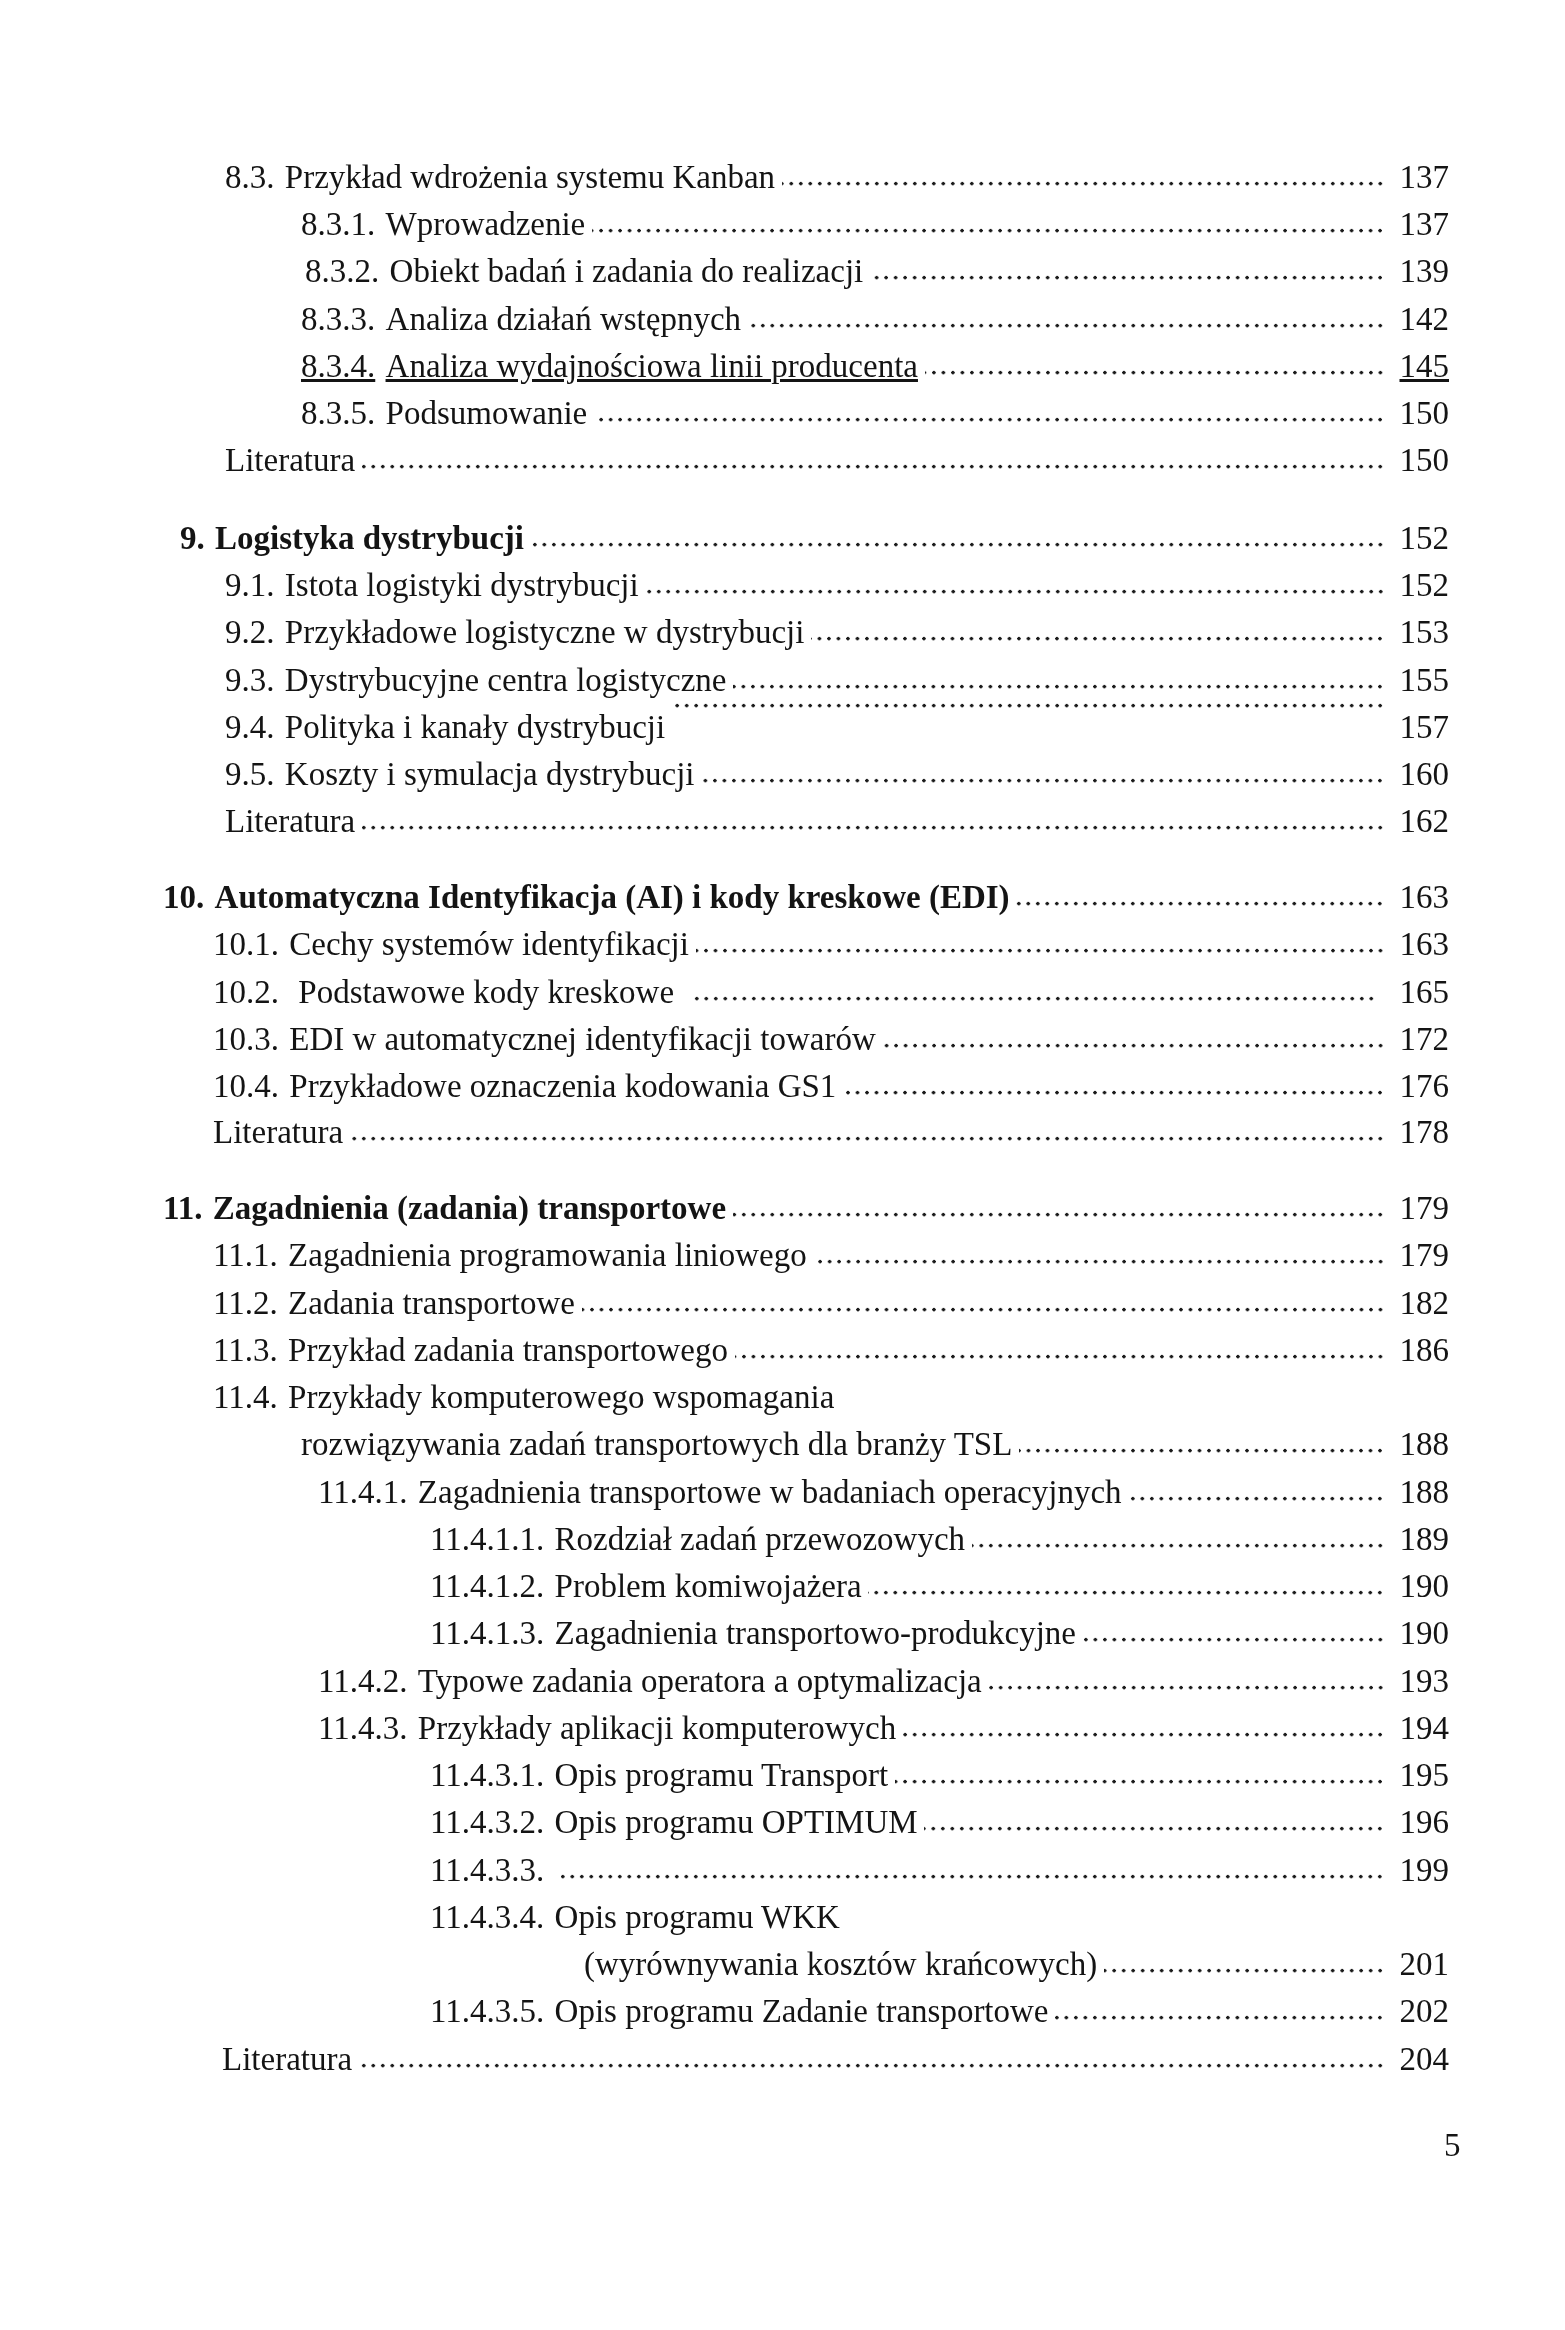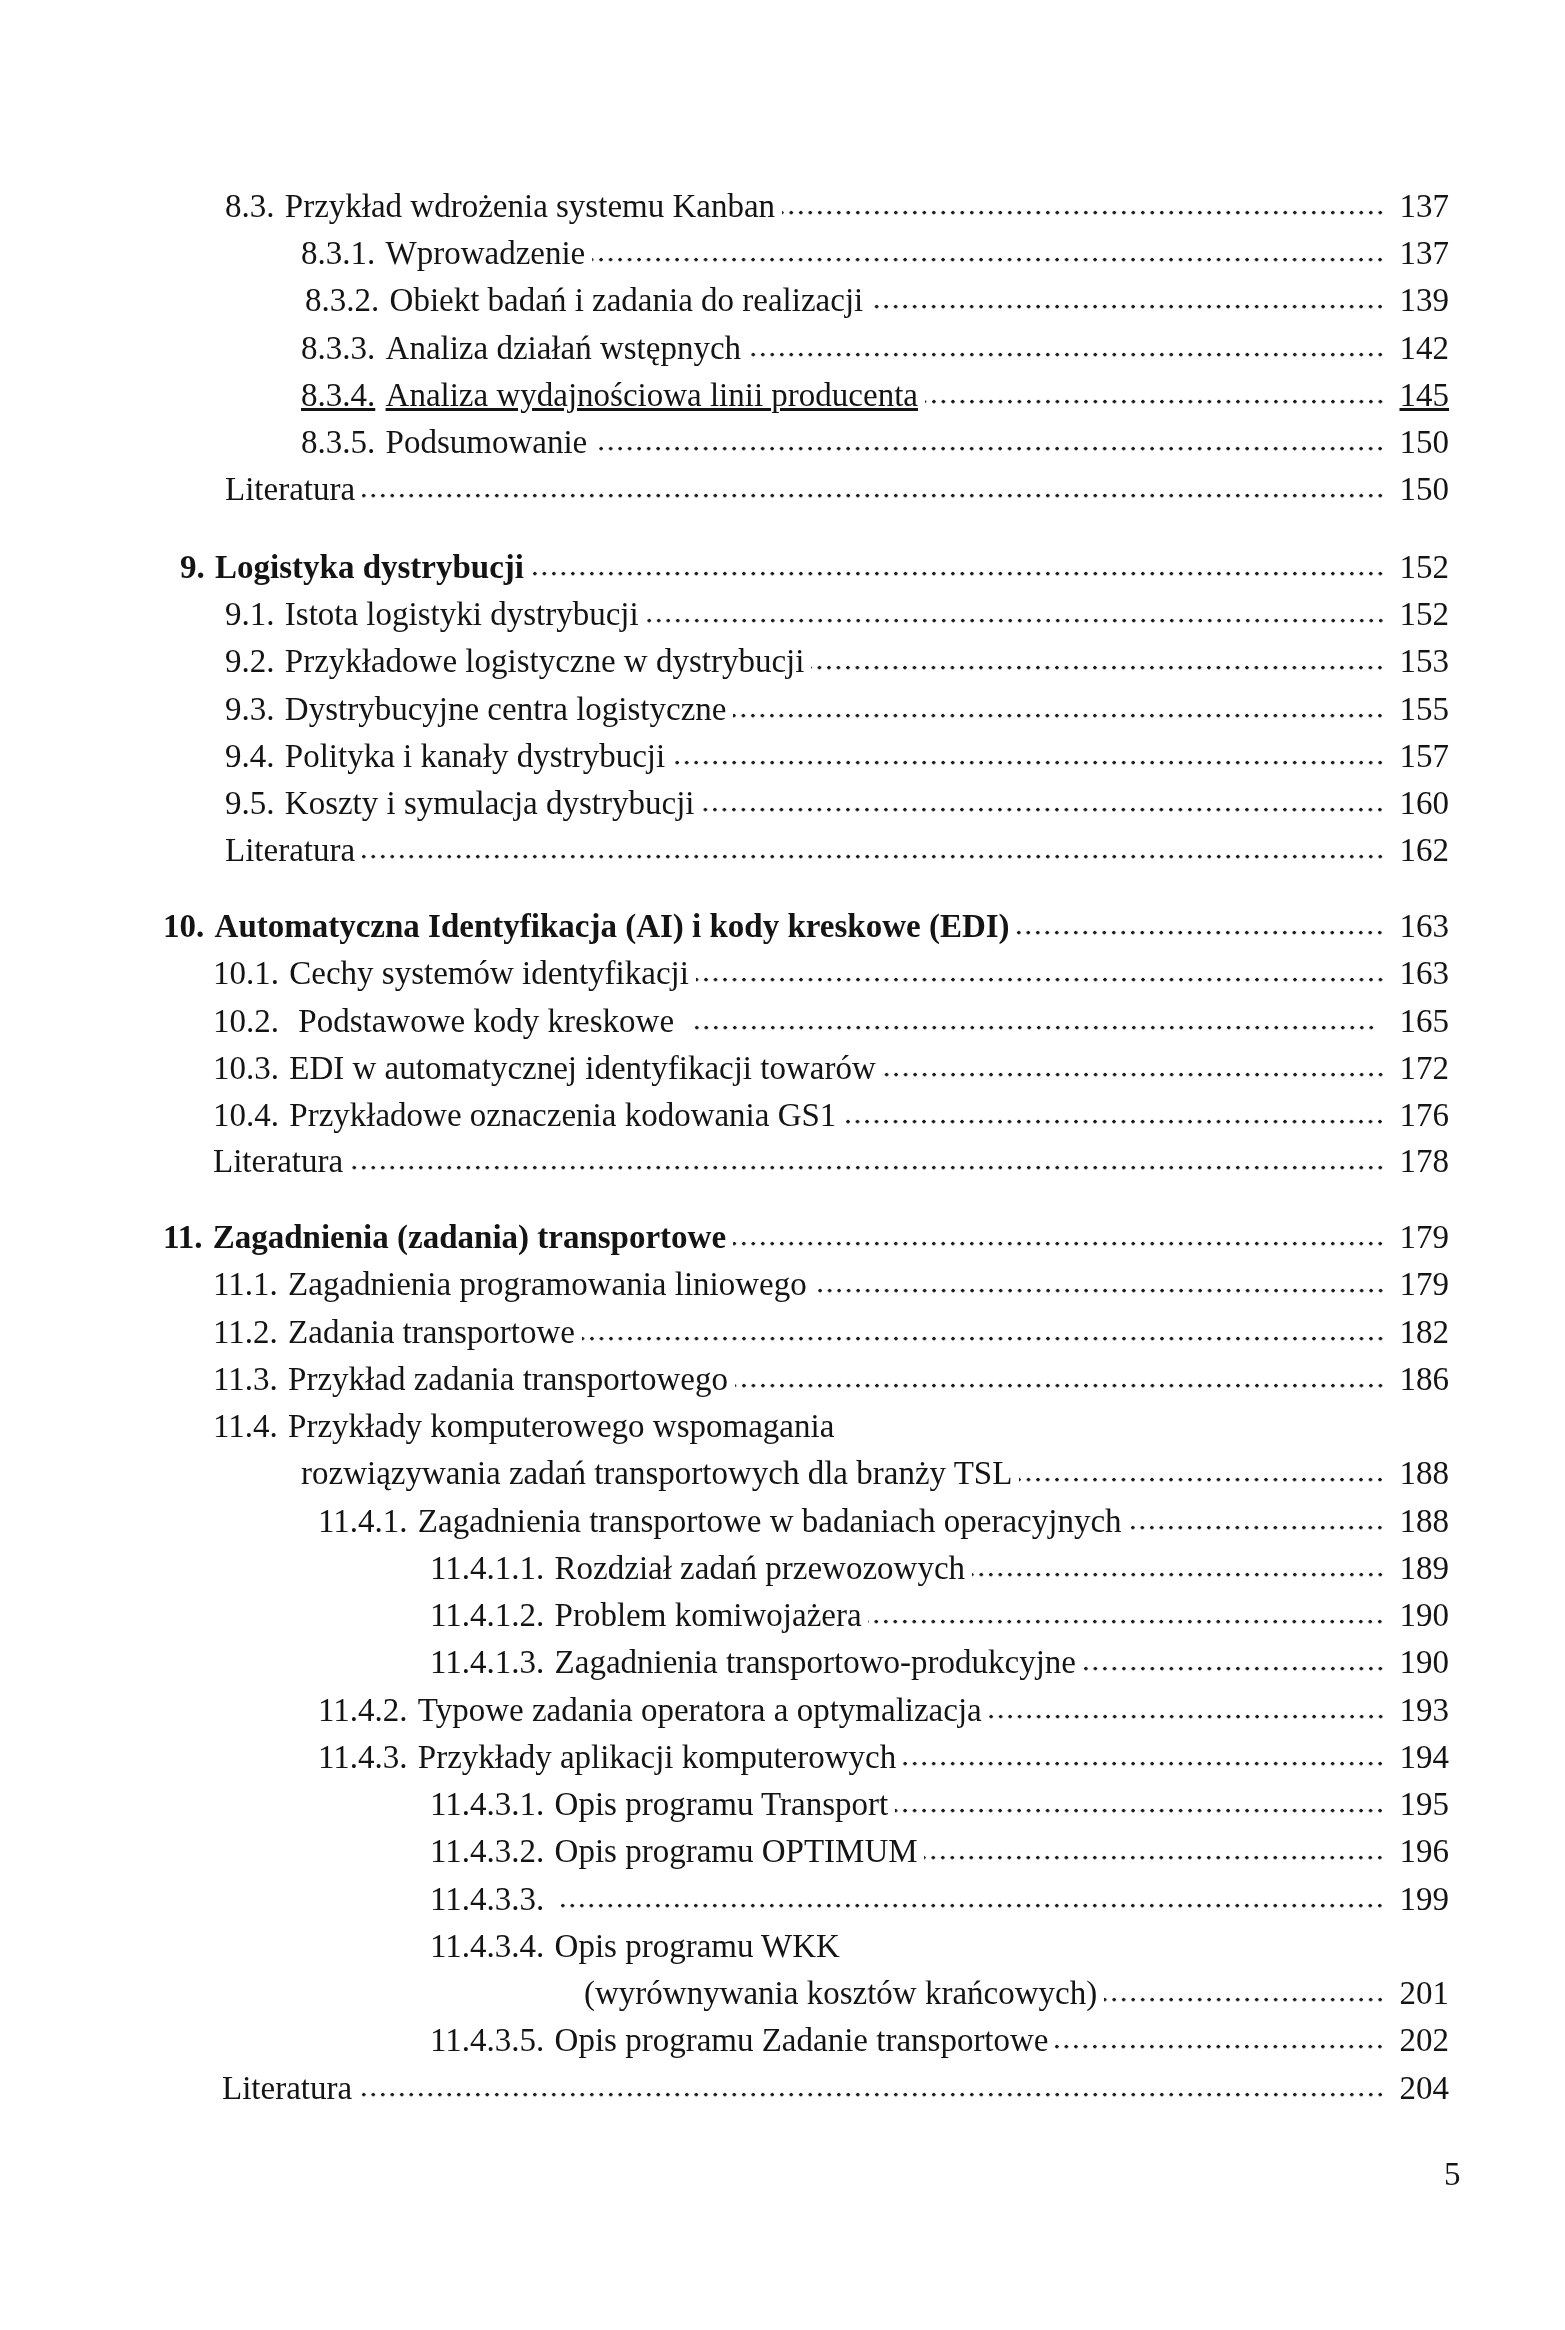--- a/index.html
+++ b/index.html
@@ -1,21 +1,21 @@
 <!DOCTYPE html>
 <html style="font-size:13.7px"><head>
 <meta charset="utf-8">
 <style>
   html, body { margin: 0; padding: 0; background: #ffffff; }
   body {
     width: 1566px; height: 2330px; position: relative; overflow: hidden;
     font-family: "Liberation Serif", "DejaVu Serif", serif;
     color: #141414;
   }
-  .page { position: absolute; left: 0; top: 0; width: 1566px; height: 2174px; margin-top: 29px; }
+  .page { position: absolute; left: 0; top: 0; width: 1566px; height: 2174px; }
   .toc-line {
     position: absolute; right: 117px; height: 48px;
     display: flex; align-items: baseline;
     font-size: 33px; line-height: 48px; white-space: nowrap;
   }
   .toc-line .num { display: inline-block; padding-right: 10.3px; }
   .toc-line .title { flex: 0 0 auto; }
   .toc-line.chapter { font-weight: bold; }
   .toc-line.chapter .num { font-weight: bold; }
   .toc-line .leader {
@@ -91,21 +91,21 @@
         <span class="title">Przykładowe logistyczne w dystrybucji</span>
         <span class="leader"></span>
         <span class="page-no">153</span>
       </div>
       <div class="toc-line" style="left: 225px; top: 656px;">
         <span class="num">9.3.</span>
         <span class="title">Dystrybucyjne centra logistyczne</span>
         <span class="leader"></span>
         <span class="page-no">155</span>
       </div>
-      <div class="toc-line" style="left: 225px; top: 703px;">
+      <div class="toc-line" style="left: 225px; top: 703px; align-items: center;">
         <span class="num">9.4.</span>
         <span class="title">Polityka i kanały dystrybucji</span>
         <span class="leader"></span>
         <span class="page-no">157</span>
       </div>
       <div class="toc-line" style="left: 225px; top: 750px;">
         <span class="num">9.5.</span>
         <span class="title">Koszty i symulacja dystrybucji</span>
         <span class="leader"></span>
         <span class="page-no">160</span>

